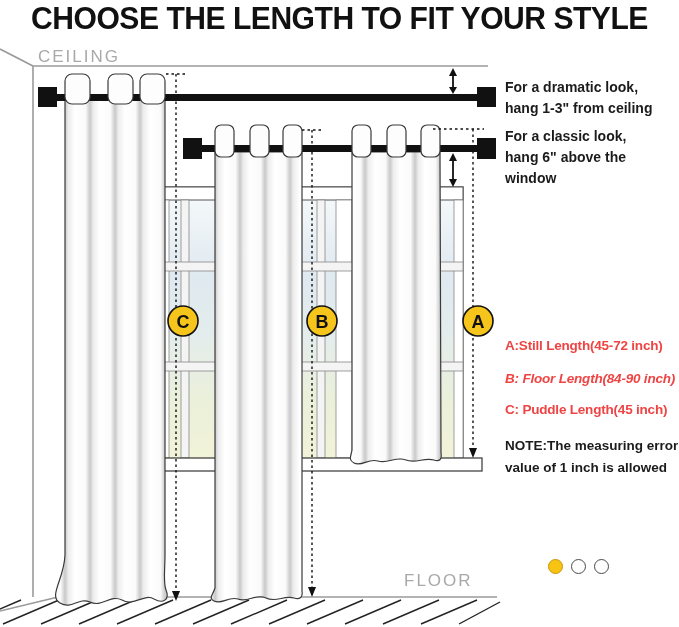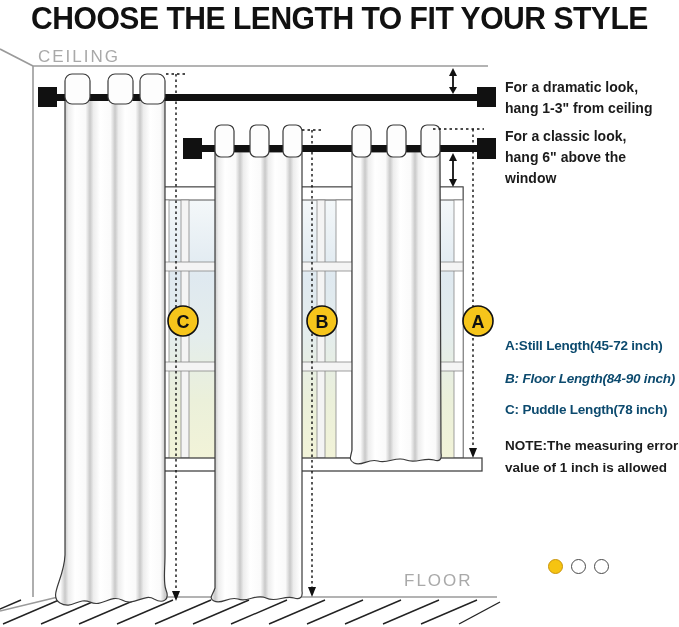--- a/index.html
+++ b/index.html
@@ -9,21 +9,21 @@
   }
   .title{
     position:absolute;left:0;top:1px;width:679px;text-align:center;
     font-size:31px;font-weight:bold;color:#111;letter-spacing:-0.5px;
     transform:scaleX(0.97);transform-origin:center;white-space:nowrap;
   }
   .scene{position:absolute;left:0;top:0;}
   .ann{position:absolute;color:#1b1b1b;font-weight:600;line-height:21px;font-size:14px;width:176px;}
   .ann-dramatic{left:505px;top:77px;}
   .ann-classic{left:505px;top:126px;}
-  .len{position:absolute;left:505px;color:#0c4a6e;font-weight:600;font-size:13.5px;white-space:nowrap;letter-spacing:-0.2px;}
+  .len{position:absolute;left:505px;color:#ef4444;font-weight:600;font-size:13.5px;white-space:nowrap;letter-spacing:-0.2px;}
   .len-a{top:338px;}
   .len-b{top:371px;font-style:italic;}
   .len-c{top:402px;}
   .note{position:absolute;left:505px;top:435px;color:#1b1b1b;font-weight:700;font-size:13.5px;line-height:22px;width:176px;}
   .dots{position:absolute;left:548px;top:559px;display:flex;gap:8px;}
   .dot{width:15px;height:15px;border-radius:50%;background:#fff;border:1.6px solid #4a4a4a;box-sizing:border-box;}
   .dot.active{background:#F6C411;border-color:#c9940b;}
 </style>
 </head>
 <body>
@@ -177,21 +177,21 @@
     <div>For a dramatic look,</div>
     <div>hang 1-3" from ceiling</div>
   </div>
   <div class="ann ann-classic">
     <div>For a classic look,</div>
     <div>hang 6" above the window</div>
   </div>
 
   <div class="len len-a">A:Still Length(45-72 inch)</div>
   <div class="len len-b">B: Floor Length(84-90 inch)</div>
-  <div class="len len-c">C: Puddle Length(78 inch)</div>
+  <div class="len len-c">C: Puddle Length(45 inch)</div>
 
   <div class="note">
     <div>NOTE:The measuring error</div>
     <div>value of 1 inch is allowed</div>
   </div>
 
   <div class="dots">
     <span class="dot active"></span>
     <span class="dot"></span>
     <span class="dot"></span>

